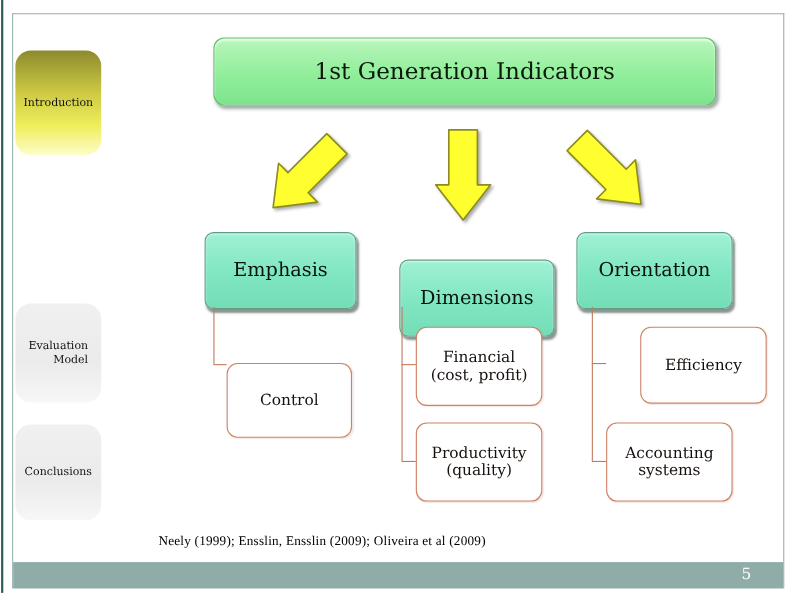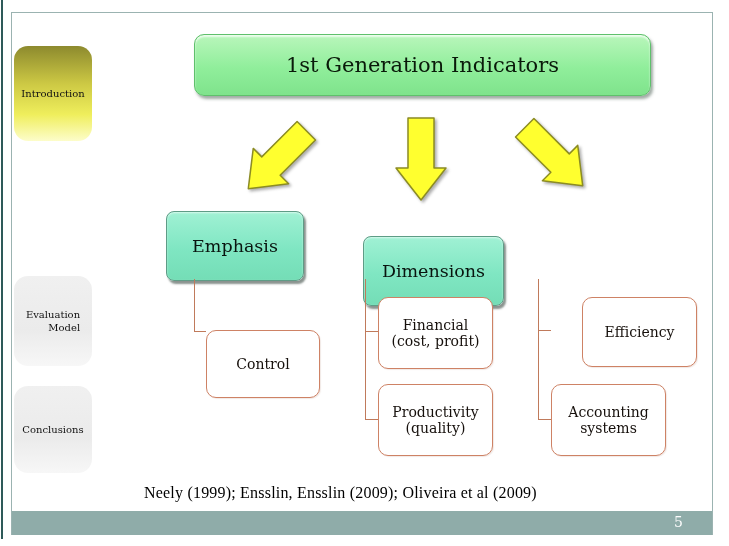--- a/index.html
+++ b/index.html
@@ -42,21 +42,21 @@
     filter:drop-shadow(2px 2px 1.5px rgba(70,70,70,.45));}
   
   .hbox{
     position:absolute;height:68px;
     background:linear-gradient(180deg,#a0f1d4 0%,#7fe6c2 55%,#74ddb6 100%);
     border:1px solid #5e9c86;border-radius:8px;
     box-shadow:2px 3px 2px rgba(60,75,68,.6), inset 0 1px 2px rgba(255,255,255,.6);
     display:flex;align-items:center;justify-content:center;
     font-size:17.5px;color:#09140f;
   }
-  .hbox-emphasis{left:154px;top:198px;width:136px;}
+  .hbox-emphasis{left:174px;top:198px;width:136px;}
   .hbox-dimensions{left:351px;top:198px;width:139px;margin-top:25px;}
   .hbox-orientation{left:512px;top:198px;width:140px;}
   
   .sub{
     position:absolute;width:113px;background:#fff;
     border:1px solid #ce8265;border-radius:10px;
     display:flex;align-items:center;justify-content:center;text-align:center;
     font-size:14px;line-height:1.15;white-space:pre-line;color:#16100c;
     box-shadow:1px 1px 1px rgba(160,110,90,.15);
   }
@@ -70,21 +70,21 @@
   .cv{width:1px;} .ch{height:1px;}
   .conn-emp-v{left:182px;top:266px;height:52px;}
   .conn-emp-h{left:182px;top:318px;width:12px;}
   .conn-dim-v{left:353px;top:266px;height:140px;}
   .conn-dim-h1{left:353px;top:318px;width:13px;}
   .conn-dim-h2{left:353px;top:406px;width:13px;}
   .conn-ori-v{left:526px;top:266px;height:140px;}
   .conn-ori-h1{left:526px;top:317px;width:13px;}
   .conn-ori-h2{left:526px;top:406px;width:13px;}
   
-  .citation{position:absolute;left:132px;top:471px;font-size:16px;color:#000;
+  .citation{position:absolute;left:132px;top:471px;font-size:12px;color:#000;
     font-family:"Liberation Serif","DejaVu Serif",serif;letter-spacing:.2px;}
   .footer-bar{
     position:absolute;left:0;bottom:0;width:100%;height:24px;background:#8faca9;
   }
   .page-number{
     position:absolute;right:29px;top:3px;color:#fdfdfd;font-size:14px;
     font-family:"DejaVu Serif",serif;
   }
 </style>
 </head>
@@ -117,20 +117,23 @@
         <polygon points="-13,-40 13,-40 13,10 25,10 0,42 -25,10 -13,10" transform="translate(317,47) rotate(-45)"></polygon>
       </g>
     </svg>
 
     <div class="hbox hbox-emphasis">
       <span>Emphasis</span>
     </div>
     <div class="hbox hbox-dimensions">
       <span>Dimensions</span>
     </div>
+    <div class="hbox hbox-orientation">
+      <span>Orientation</span>
+    </div>
 
     <div class="conn cv conn-emp-v"></div>
     <div class="conn ch conn-emp-h"></div>
     <div class="conn cv conn-dim-v"></div>
     <div class="conn ch conn-dim-h1"></div>
     <div class="conn ch conn-dim-h2"></div>
     <div class="conn cv conn-ori-v"></div>
     <div class="conn ch conn-ori-h1"></div>
     <div class="conn ch conn-ori-h2"></div>
 

